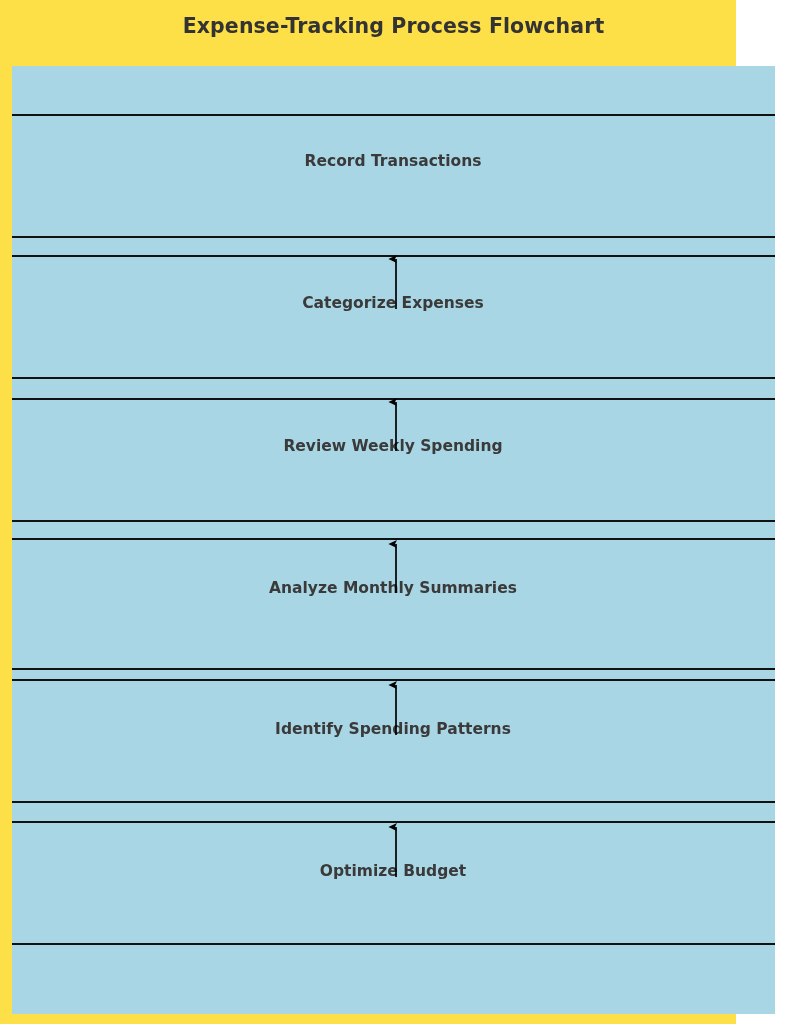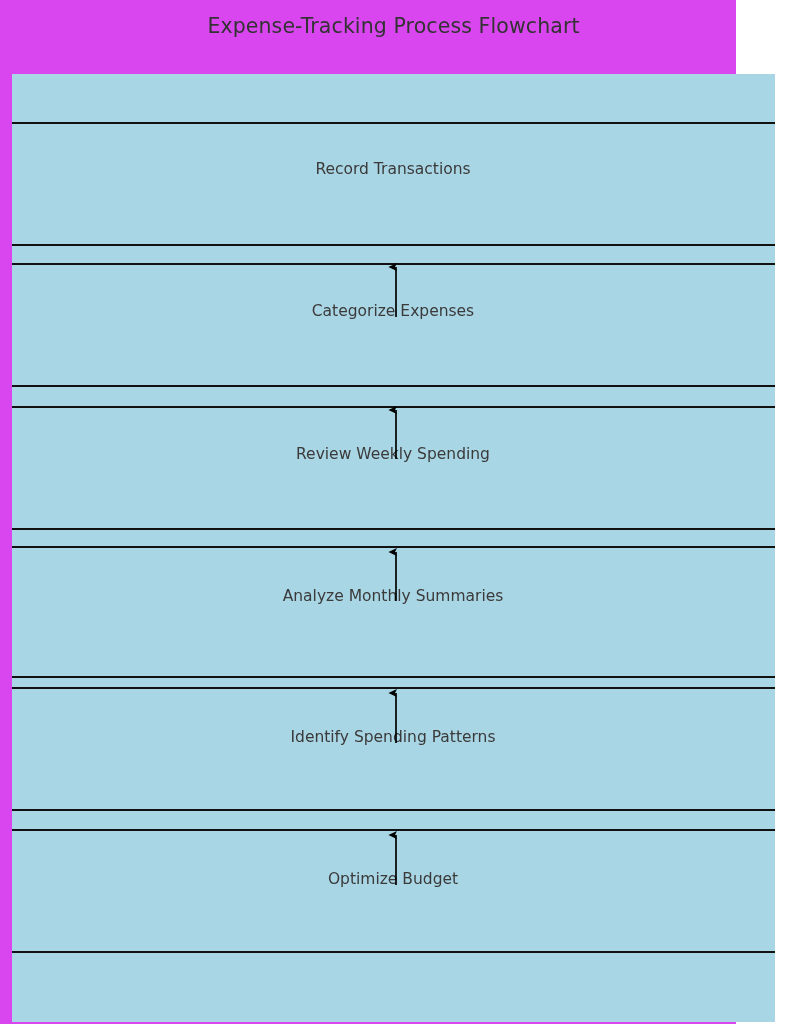--- a/index.html
+++ b/index.html
@@ -10,39 +10,40 @@
   body {
     width: 787px;
     height: 1024px;
     font-family: "DejaVu Sans", "Liberation Sans", sans-serif;
     overflow: hidden;
   }
   #figure {
     position: relative;
     width: 736px;
     height: 1024px;
-    background: #d946ef;
+    background: #fde047;
+    font-weight: bold;
   }
   #figure-title {
     position: absolute;
     top: 0;
     left: 0;
     width: 787px;
     height: 52px;
     line-height: 52px;
     text-align: center;
     font-size: 20.5px;
     color: #333333;
     letter-spacing: 0.1px;
     white-space: nowrap;
   }
   #flow-canvas {
     position: absolute;
     left: 12px;
-    top: 74px;
+    top: 66px;
     width: 763px;
     height: 948px;
     background: #a9d6e5;
     overflow: hidden;
   }
   #flow-svg {
     position: absolute;
     left: 0;
     top: 0;
     display: block;

